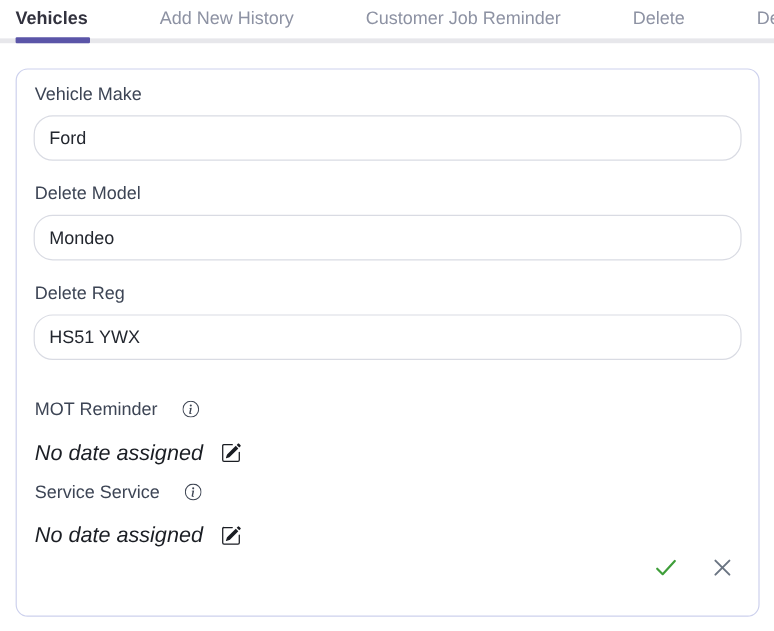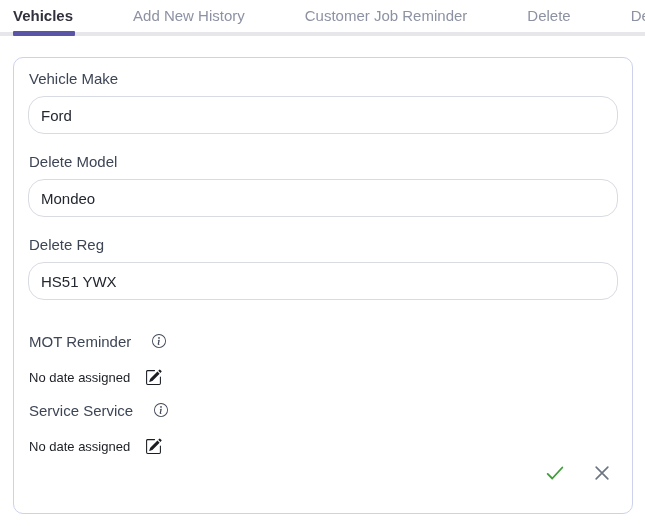--- a/index.html
+++ b/index.html
@@ -90,23 +90,24 @@
     margin: 14px 0 0 1px;
     font-size: 15px;
     color: #3d4555;
     line-height: 17px;
   }
   .reminder-status-row {
     display: flex;
     align-items: center;
     gap: 15px;
     margin: 19px 0 2px 1px;
-    font-size: 13px;
+    font-size: 18px;
     color: #1b1e24;
     line-height: 17px;
+    font-style: italic;
   }
   .icon-btn {
     background: none;
     border: none;
     padding: 0;
     margin: 0;
     cursor: pointer;
     display: inline-flex;
     align-items: center;
     justify-content: center;

